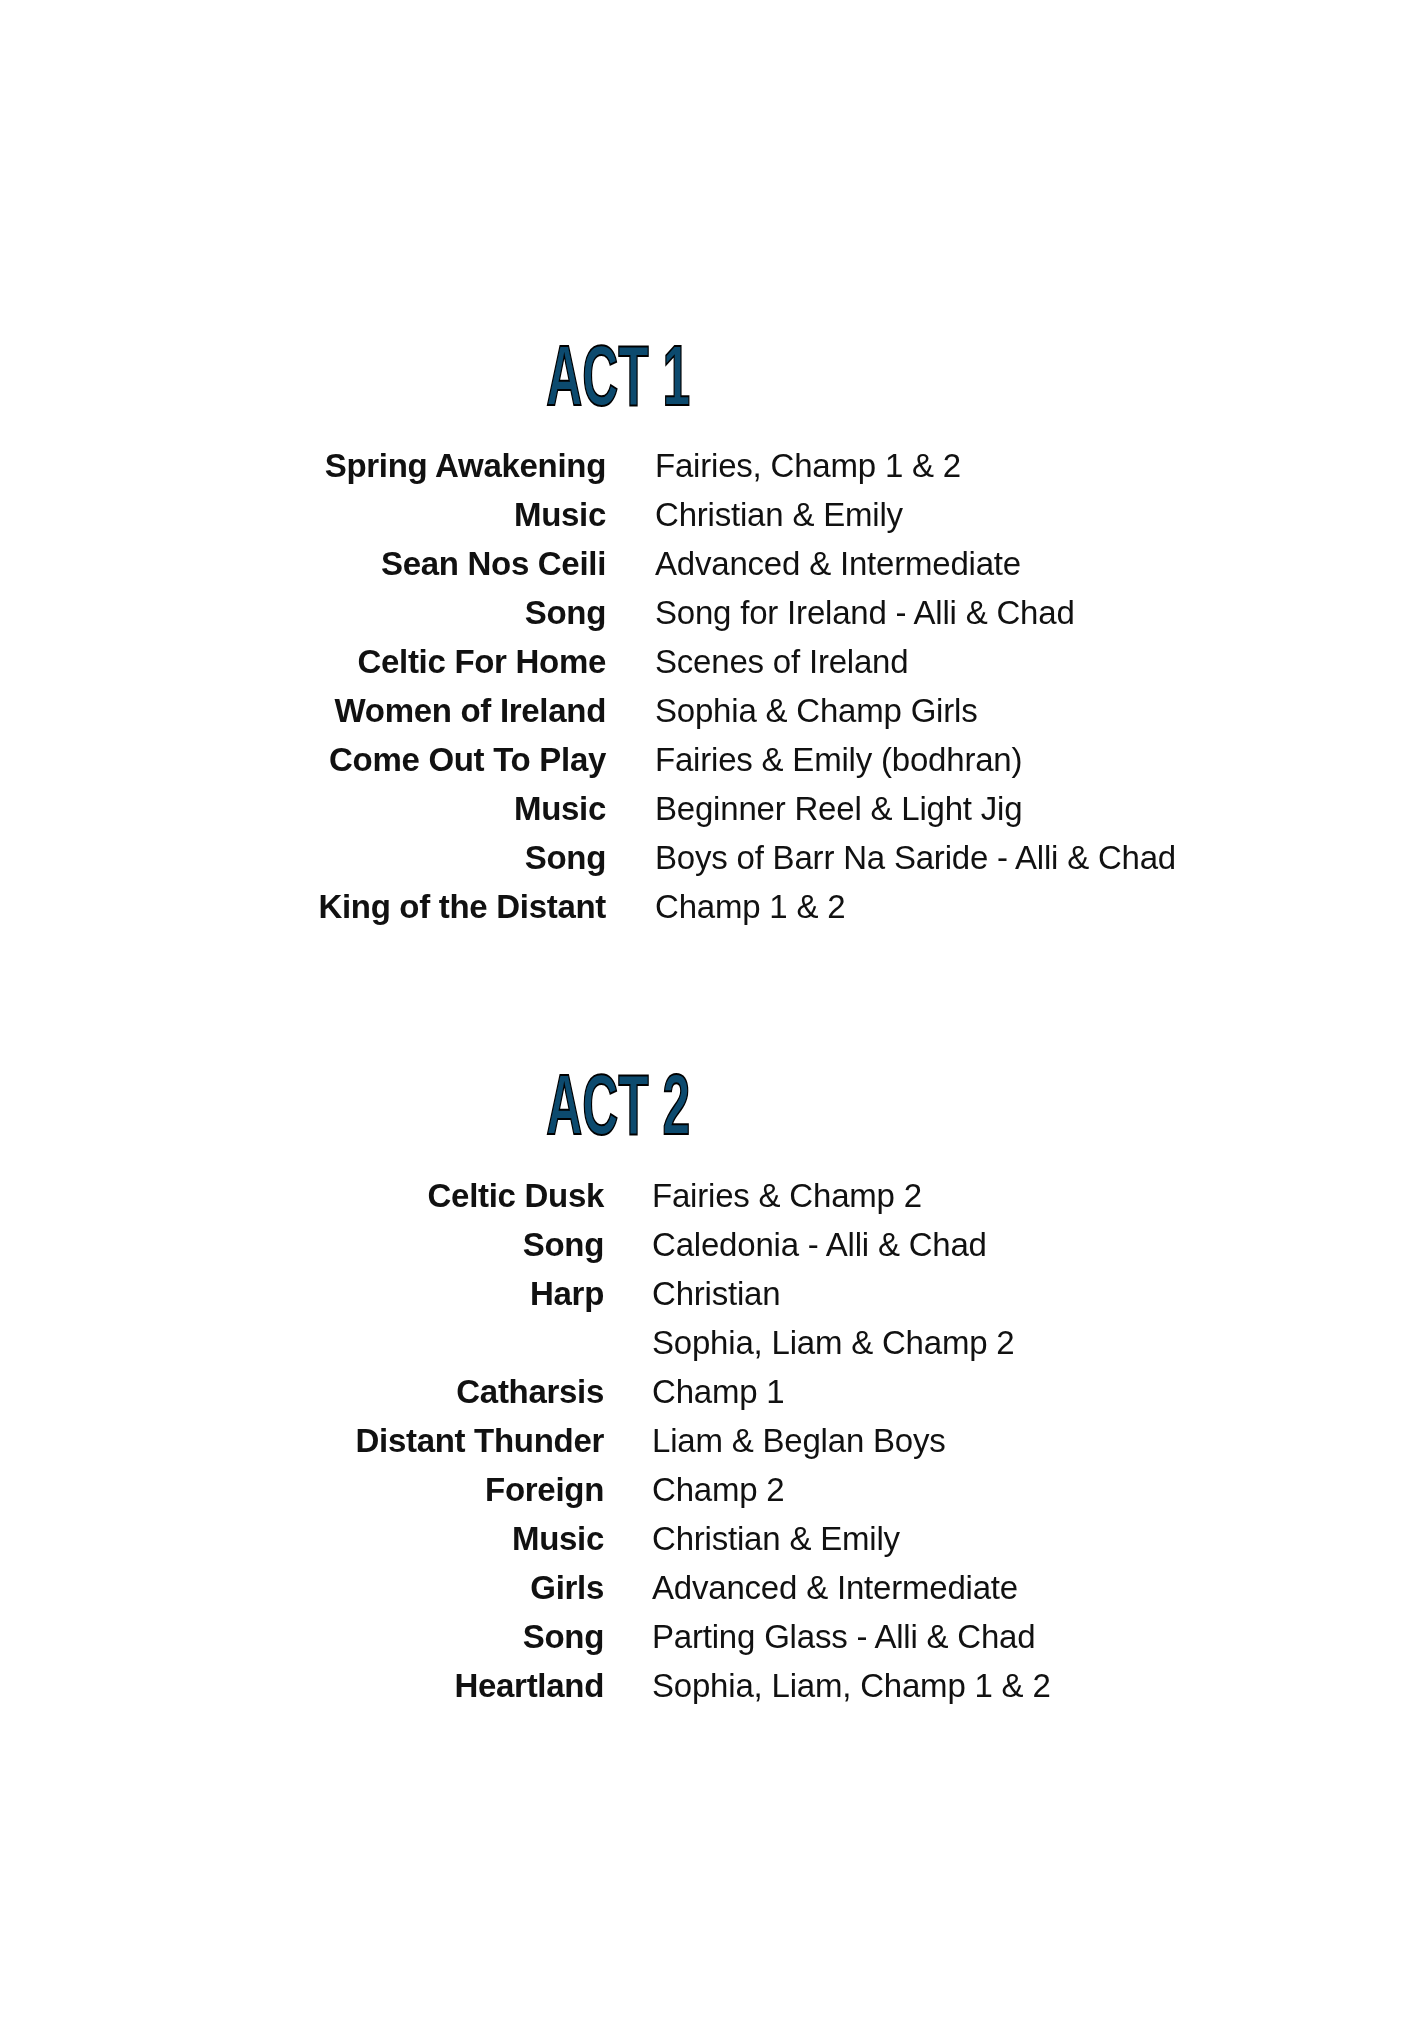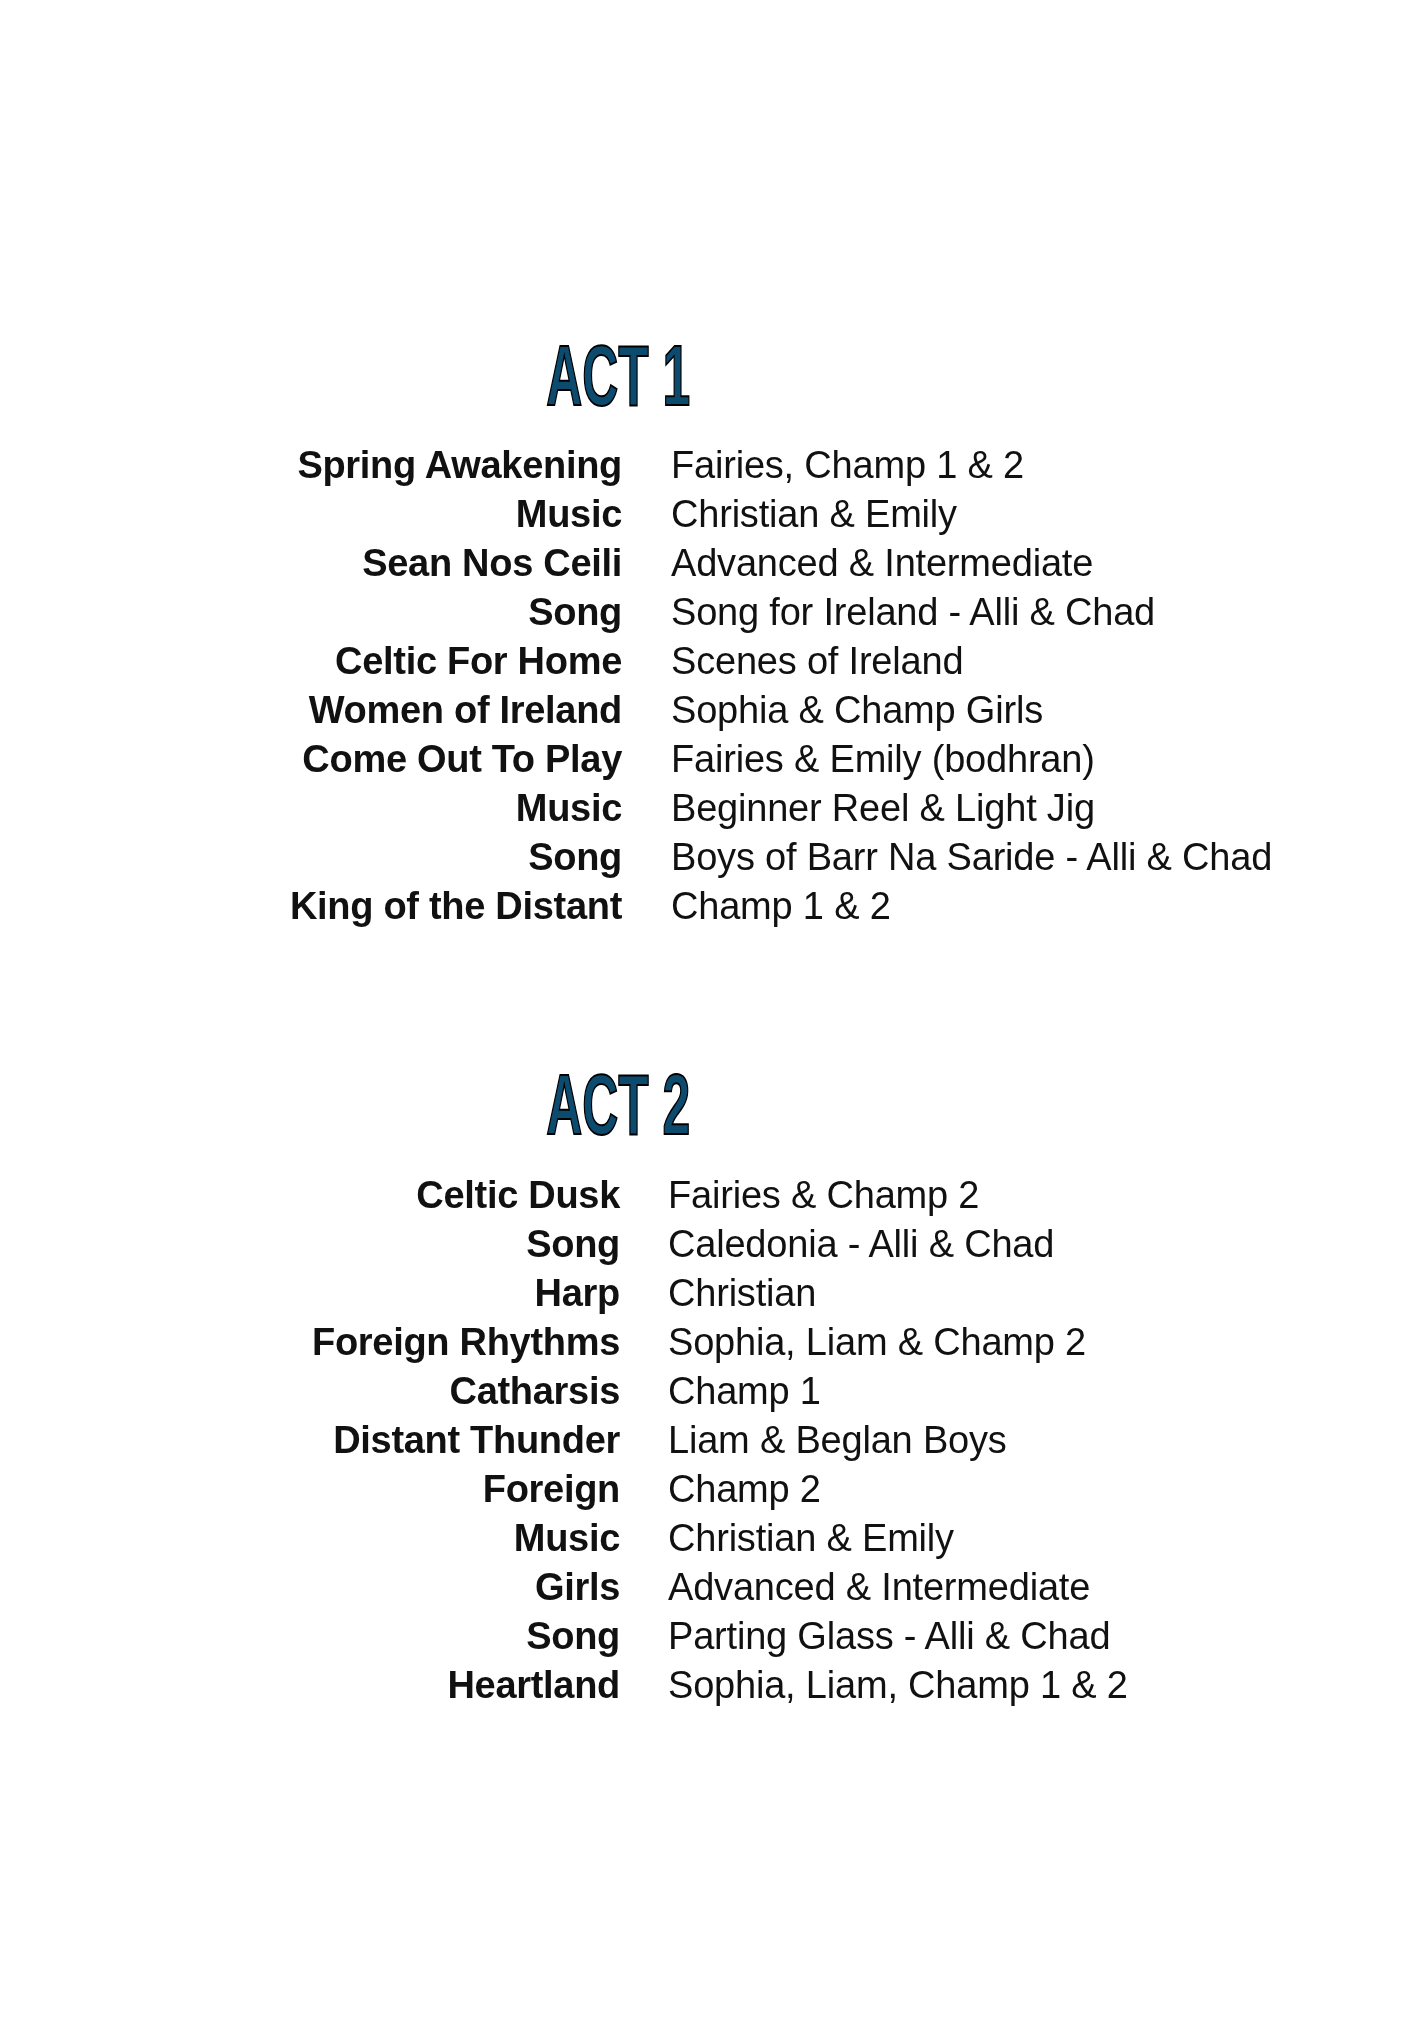--- a/index.html
+++ b/index.html
@@ -38,23 +38,22 @@
   }
   .program {
     position: absolute;
     left: 0;
     width: 1428px;
   }
   .row {
     position: relative;
     height: 49px;
     line-height: 49px;
-    font-size: 38px;
+    font-size: 33px;
     white-space: nowrap;
-    margin-left: 16px;
   }
   .piece {
     position: absolute;
     right: 0;
     text-align: right;
     font-weight: 700;
     color: #111;
     letter-spacing: -0.3px;
   }
   .performers {
@@ -183,23 +182,20 @@
   </div>
   <div class="row">
     <div class="piece-wrap">
         <span class="piece">Harp</span>
       </div>
     <div class="perf-wrap">
         <span class="performers">Christian</span>
       </div>
   </div>
   <div class="row">
-    <div class="piece-wrap">
-        <span class="piece">Foreign Rhythms</span>
-      </div>
     <div class="perf-wrap">
         <span class="performers">Sophia, Liam &amp; Champ 2</span>
       </div>
   </div>
   <div class="row">
     <div class="piece-wrap">
         <span class="piece">Catharsis</span>
       </div>
     <div class="perf-wrap">
         <span class="performers">Champ 1</span>

